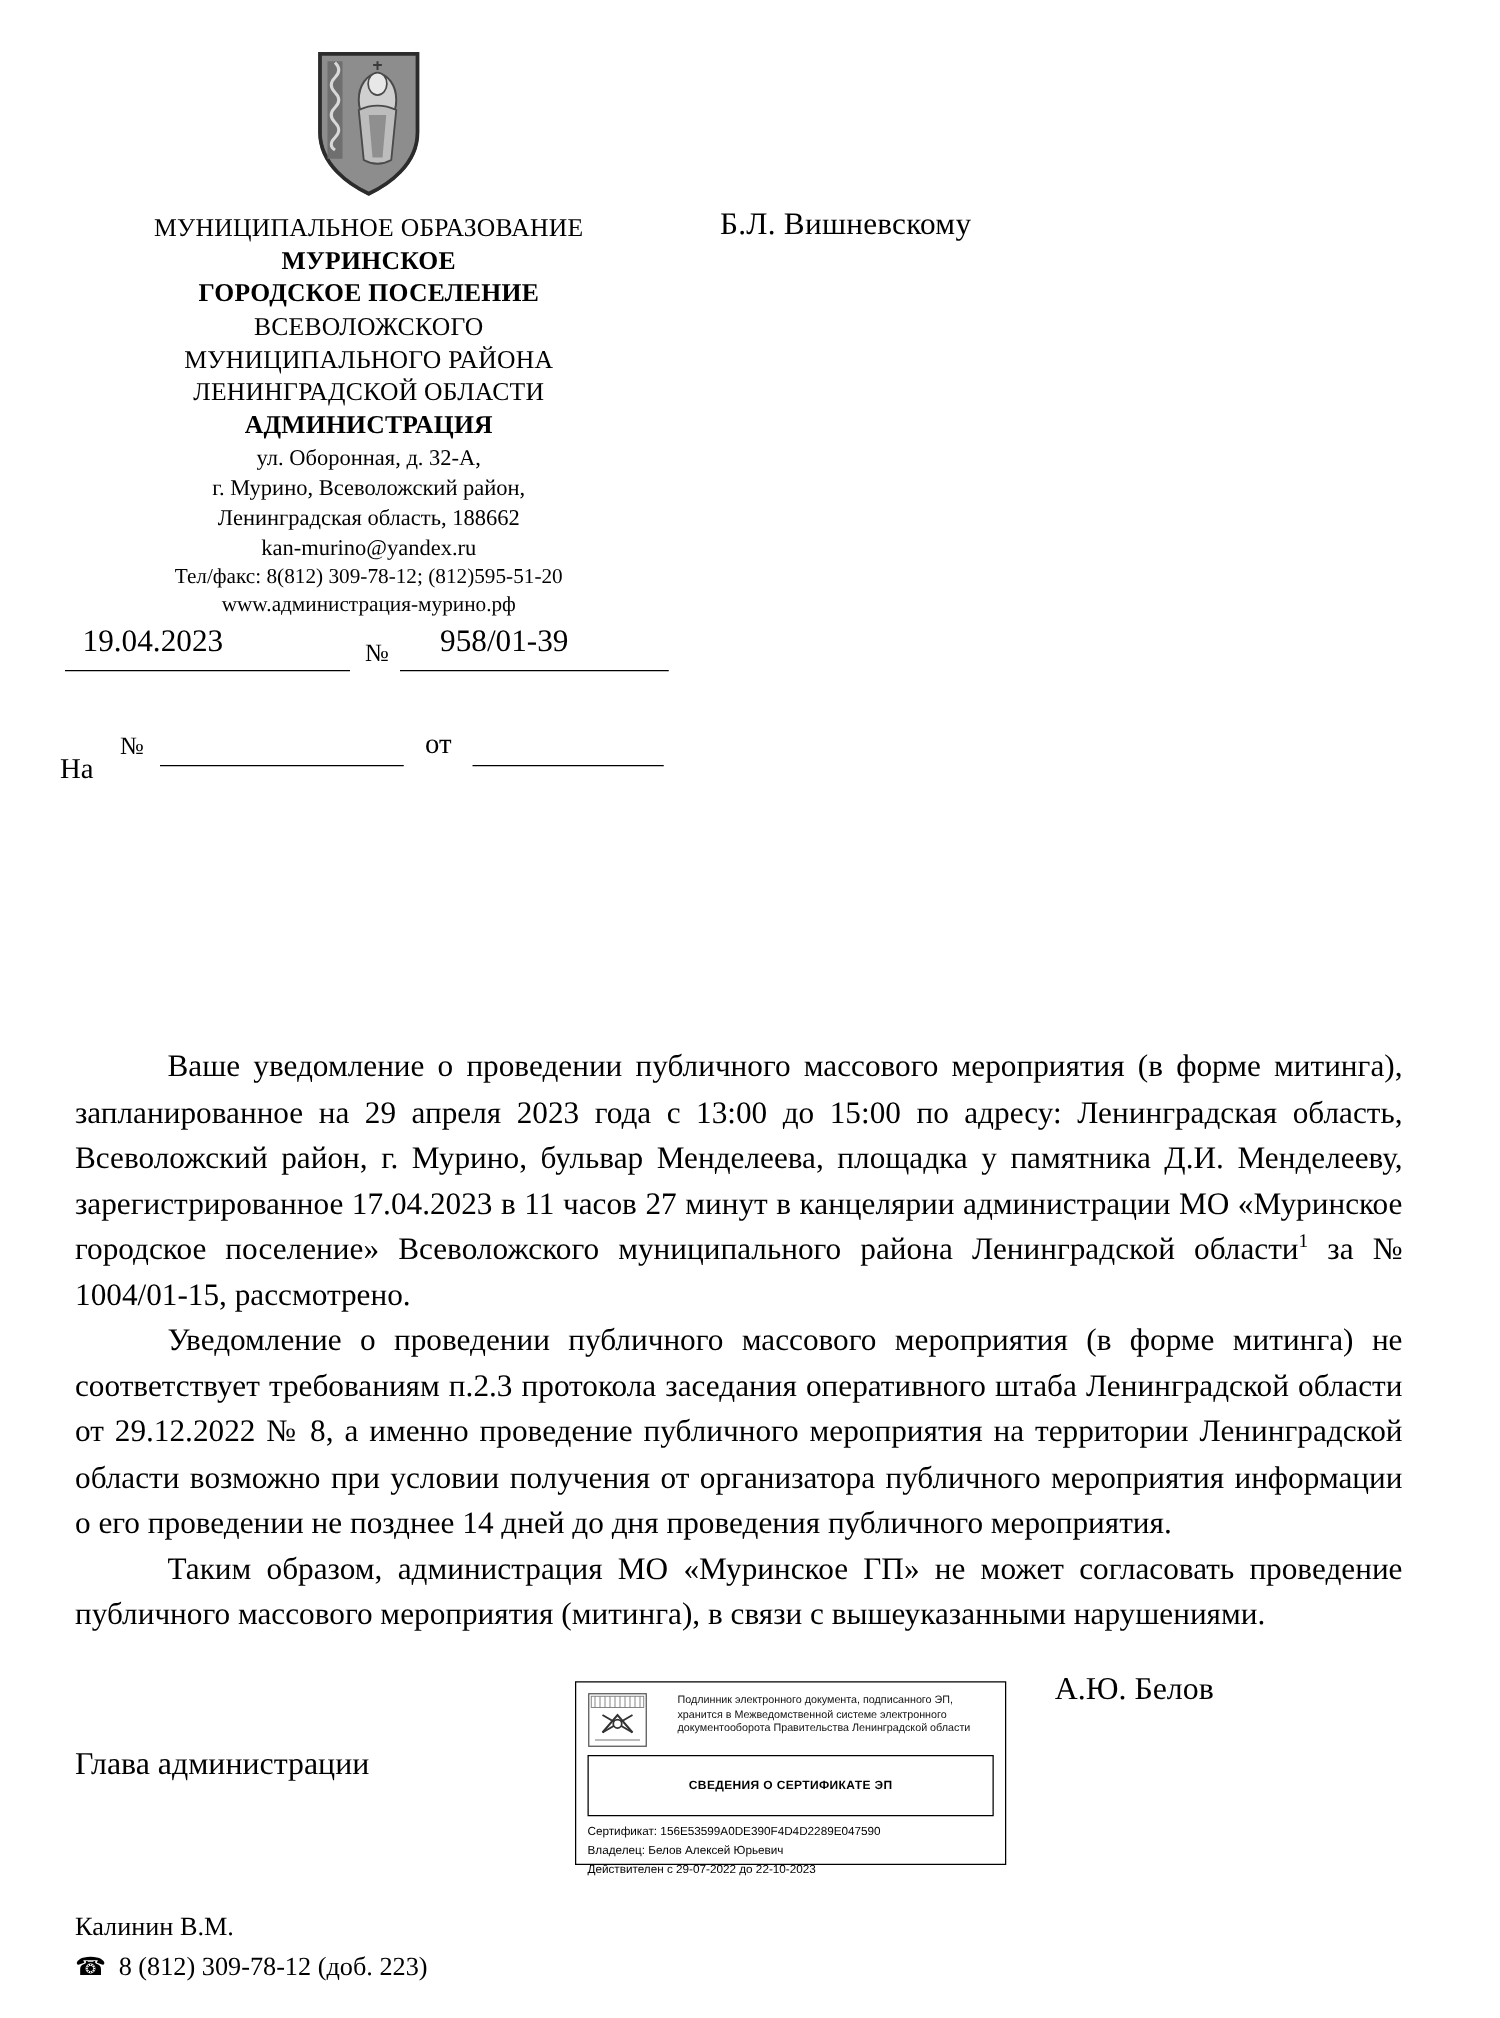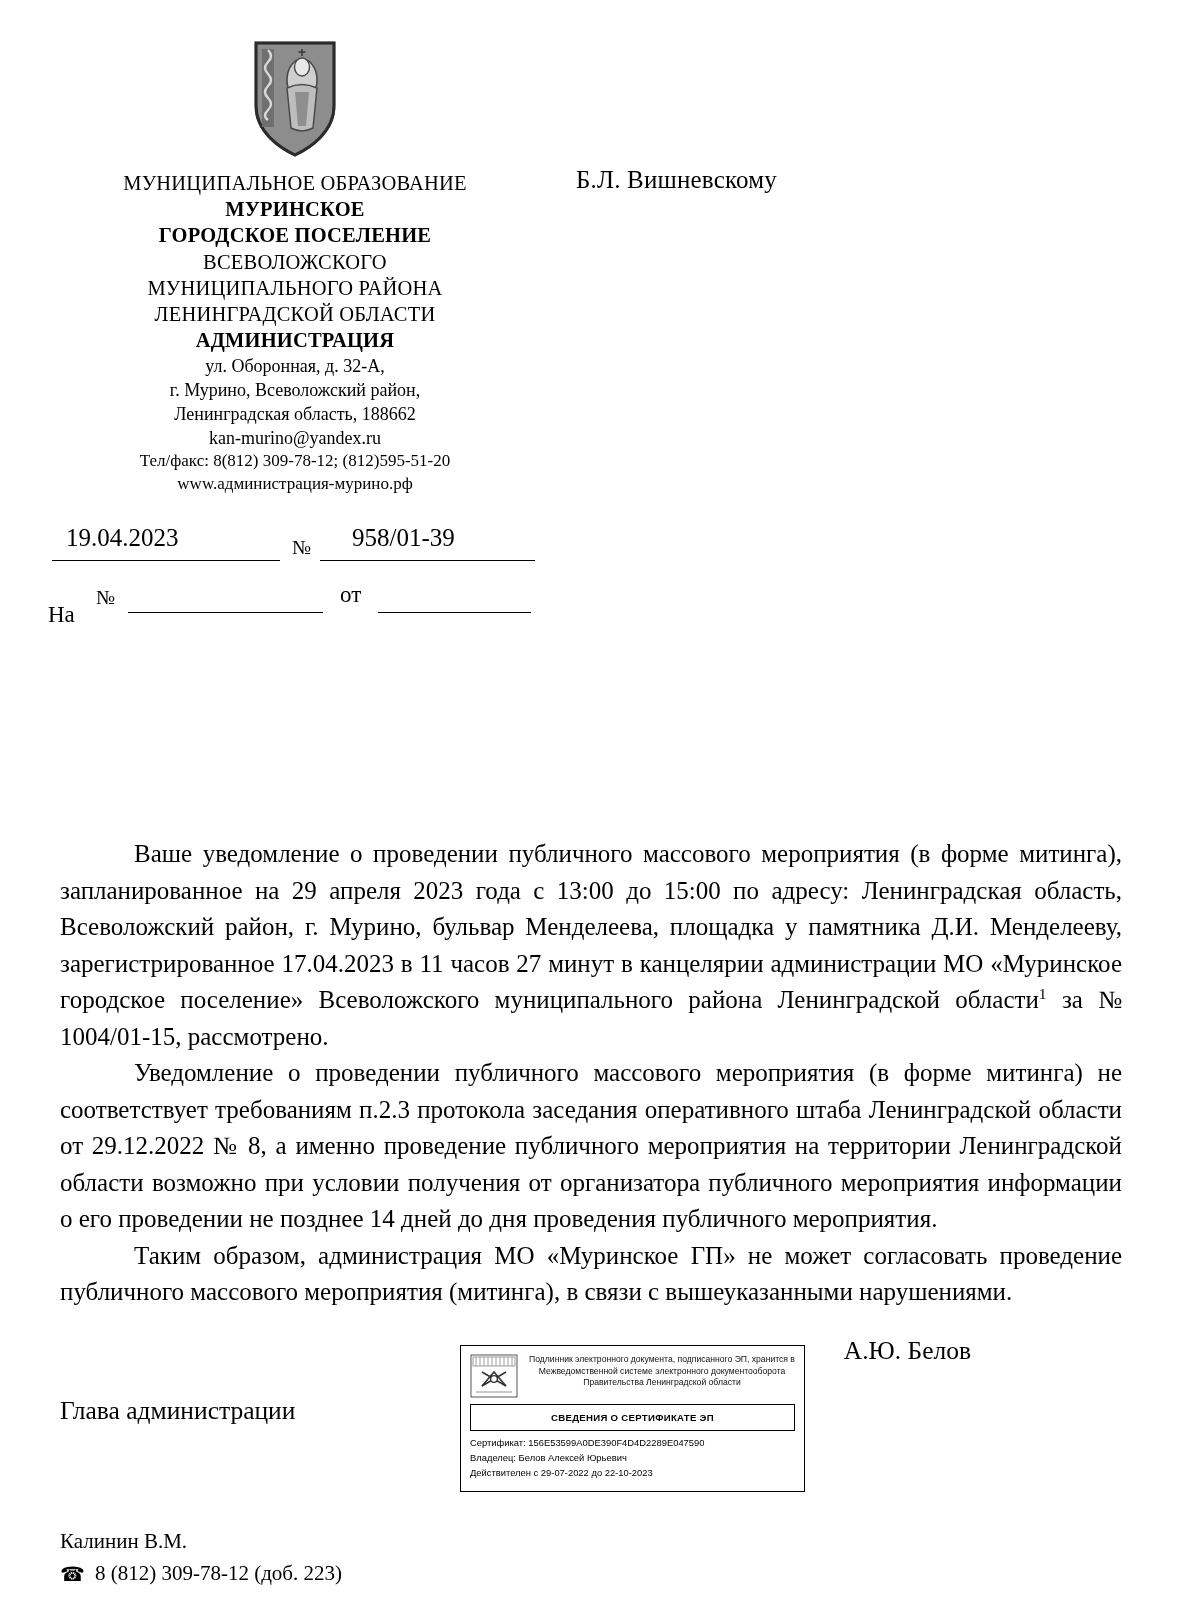--- a/index.html
+++ b/index.html
@@ -54,21 +54,20 @@
     font-size: 17px;
   }
 
   
   .docnum-row {
     position: absolute;
     left: 52px;
     top: 500px;
     width: 440px;
     height: 40px;
-    margin-top: 24px;
   }
   .date-val {
     position: absolute;
     left: 14px;
     top: 0;
     font-size: 25px;
   }
   .date-rule {
     position: absolute;
     left: 0;
@@ -185,42 +184,41 @@
     width: 345px;
     height: 147px;
     border: 1.5px solid #000;
     background: #fff;
     box-sizing: border-box;
     padding: 8px 9px 6px 9px;
     font-family: "Liberation Sans", sans-serif;
   }
   .esign-top {
     display: flex;
-    gap: 11px;
+    gap: 24px;
     align-items: flex-start;
-    text-align: center;
   }
   .esign-emblem {
     width: 48px;
     height: 44px;
     flex: 0 0 48px;
   }
   .esign-note {
     font-size: 8.6px;
     line-height: 1.36;
     color: #111;
   }
   .esign-title {
     margin-top: 6px;
     border: 1.3px solid #000;
     text-align: center;
     font-size: 9.6px;
     font-weight: bold;
     letter-spacing: 0.3px;
-    padding: 7px 0;
+    padding: 18px 0;
   }
   .esign-fields {
     margin-top: 5px;
     font-size: 9.4px;
     line-height: 1.58;
   }
 
   
   .footer {
     position: absolute;

